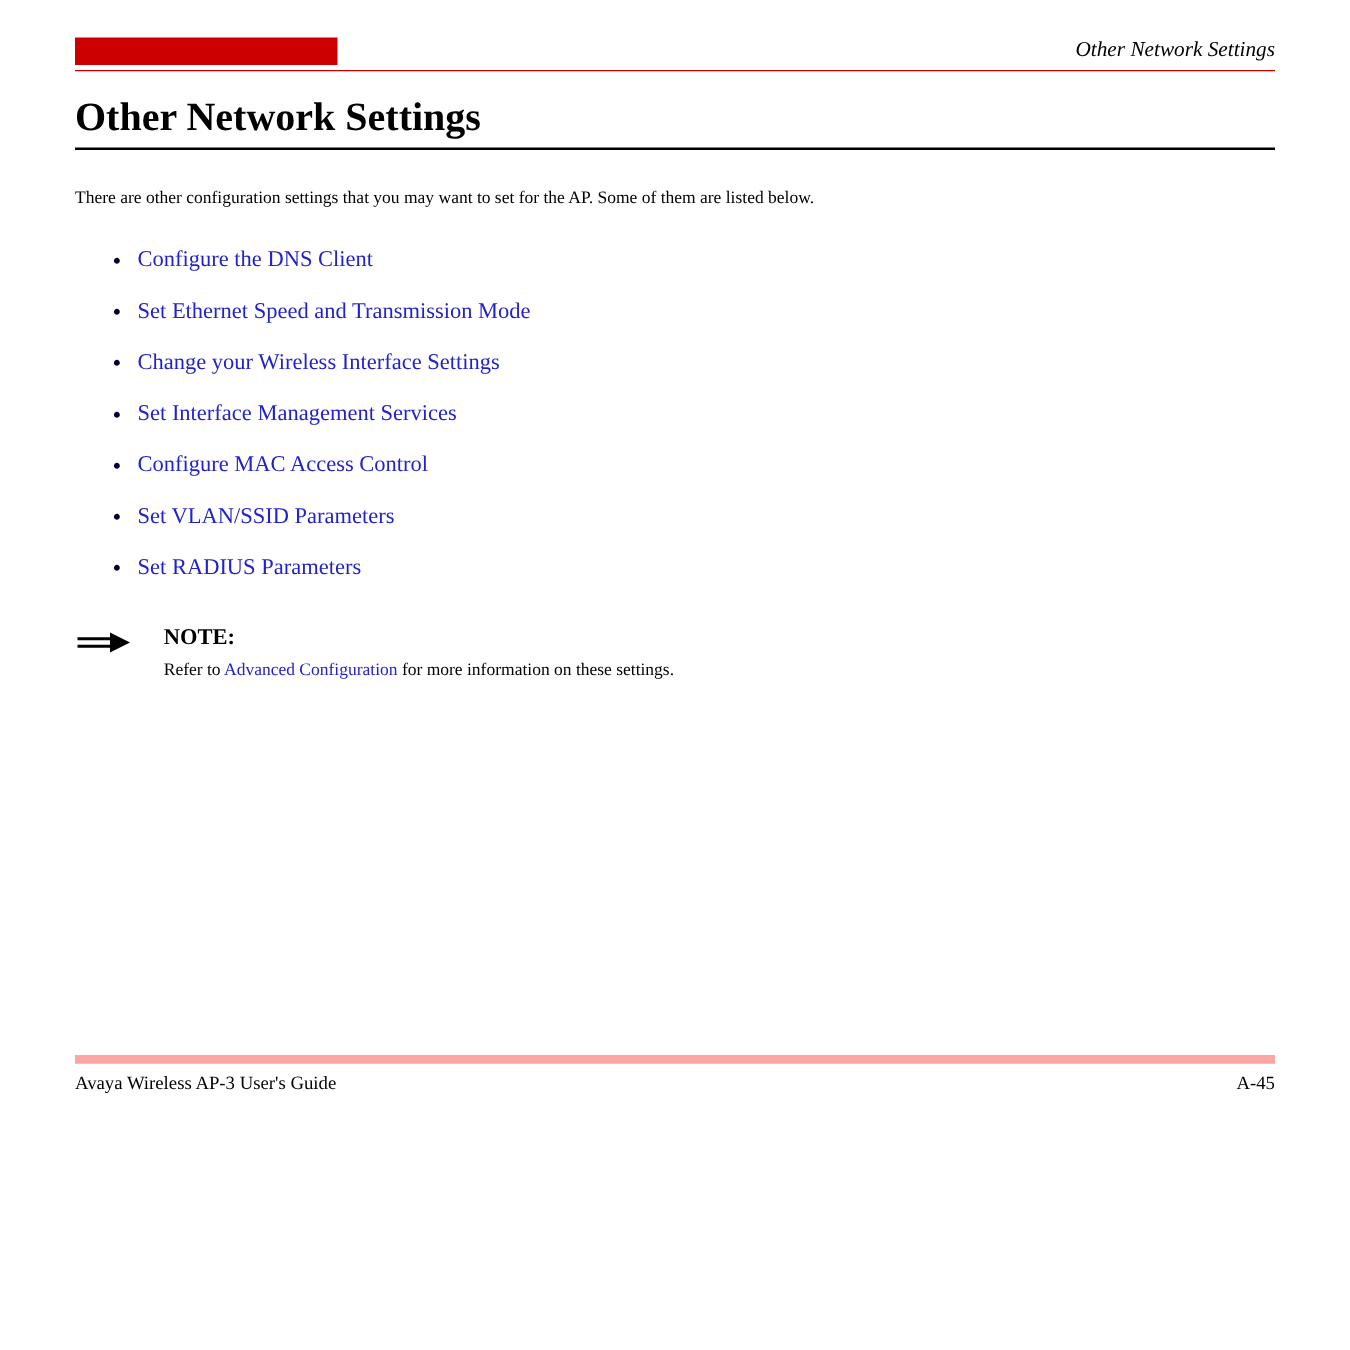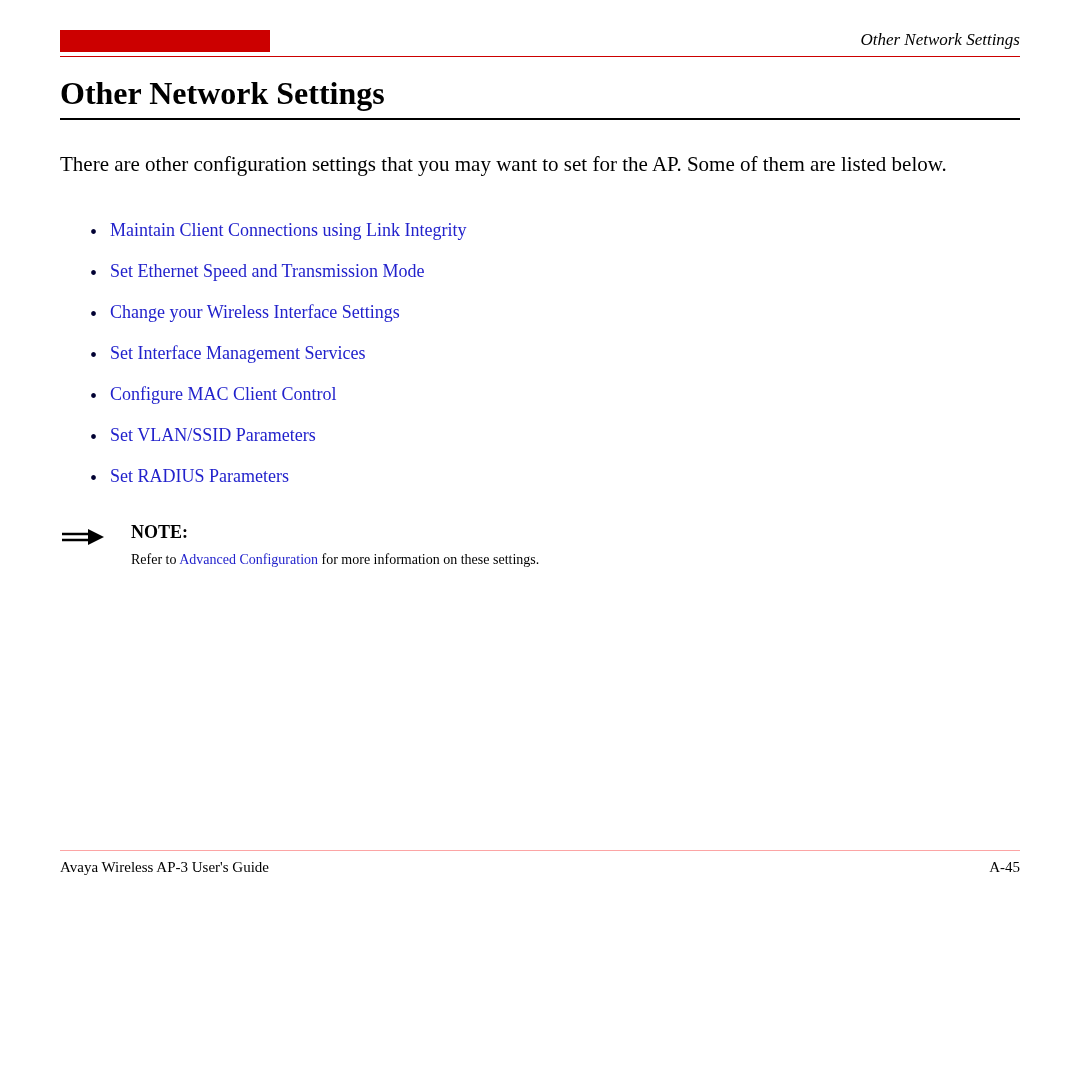--- a/index.html
+++ b/index.html
@@ -66,23 +66,23 @@
       margin-bottom: 6px;
     }
 
     .title-rule {
       border: none;
       border-top: 2px solid #000000;
       margin-bottom: 28px;
     }
 
     .intro-text {
-      font-size: 21px;
+      font-size: 14px;
       line-height: 1.55;
-      margin-bottom: 36px;
+      margin-bottom: 24px;
       color: #000;
     }
 
     .link-list {
       list-style: none;
       margin-left: 30px;
       margin-bottom: 32px;
     }
 
     .link-list li {
@@ -154,21 +154,21 @@
     .footer {
       position: absolute;
       bottom: 36px;
       left: 60px;
       right: 60px;
       display: flex;
       justify-content: space-between;
       align-items: center;
       font-size: 15px;
       color: #000;
-      border-top: 1px solid #fca5a5;
+      border-top: 7px solid #fca5a5;
       padding-top: 8px;
     }
   </style>
 </head>
 <body>
 
 <div class="page">
 
   <div class="header">
     <div class="red-bar"></div>
@@ -178,33 +178,33 @@
 
   <div class="content">
 
     <h1 class="page-title">Other Network Settings</h1>
     <hr class="title-rule">
 
     <p class="intro-text">There are other configuration settings that you may want to set for the AP. Some of them are listed below.</p>
 
     <ul class="link-list">
       <li>
-        <a href="#">Maintain Client Connections using Link Integrity</a>
+        <a href="#">Configure the DNS Client</a>
       </li>
       <li>
         <a href="#">Set Ethernet Speed and Transmission Mode</a>
       </li>
       <li>
         <a href="#">Change your Wireless Interface Settings</a>
       </li>
       <li>
         <a href="#">Set Interface Management Services</a>
       </li>
       <li>
-        <a href="#">Configure MAC Client Control</a>
+        <a href="#">Configure MAC Access Control</a>
       </li>
       <li>
         <a href="#">Set VLAN/SSID Parameters</a>
       </li>
       <li>
         <a href="#">Set RADIUS Parameters</a>
       </li>
     </ul>
 
     <div class="note-section">

